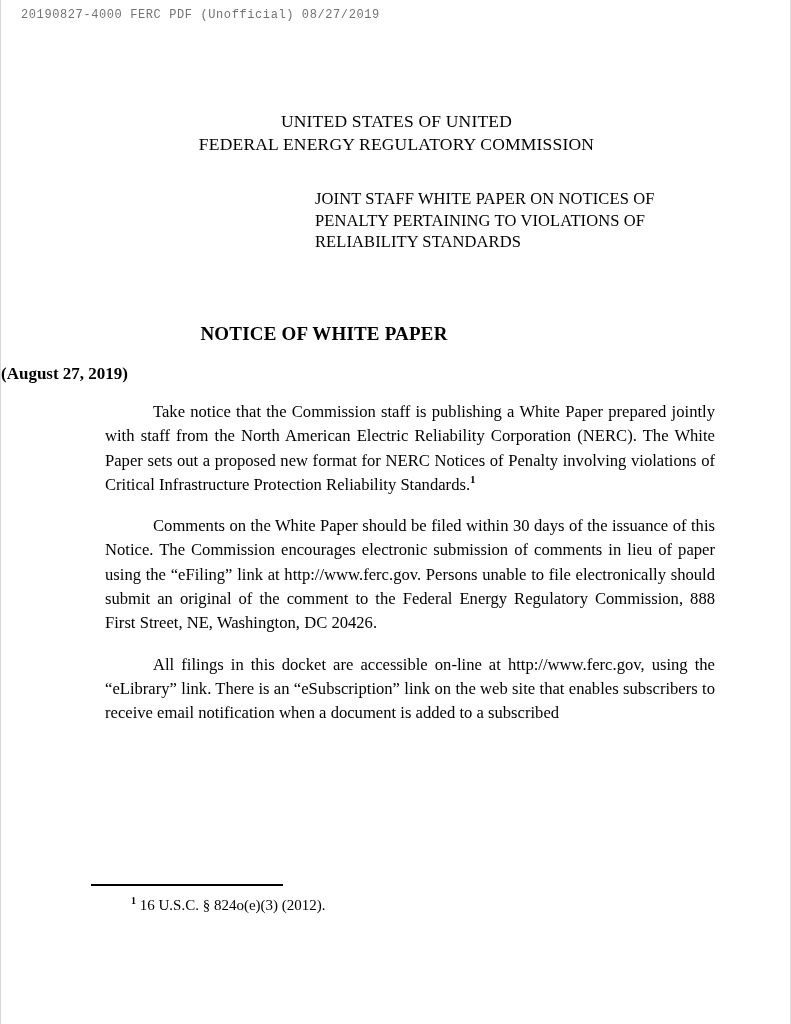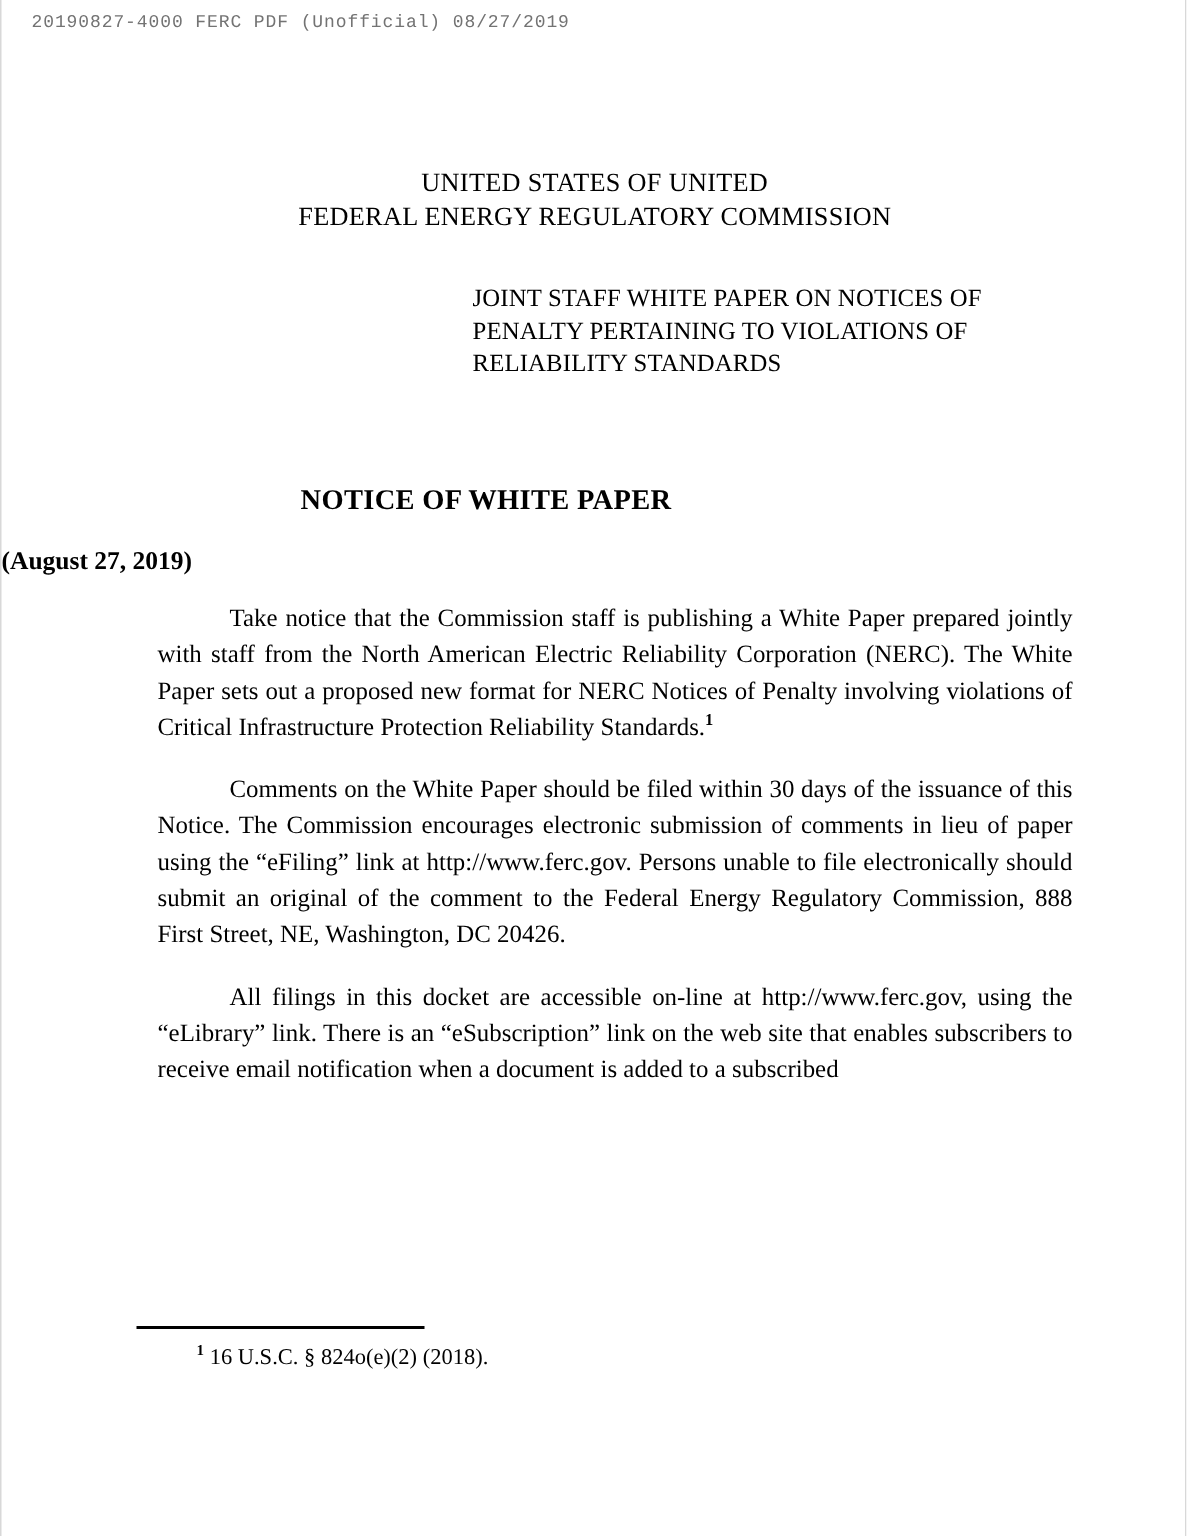--- a/index.html
+++ b/index.html
@@ -170,15 +170,15 @@
 
 
     <p class="para">Comments on the White Paper should be filed within 30 days of the issuance of this Notice.  The Commission encourages electronic submission of comments in lieu of paper using the “eFiling” link at http://www.ferc.gov.  Persons unable to file electronically should submit an original of the comment to the Federal Energy Regulatory Commission, 888 First Street, NE, Washington, DC 20426.</p>
 
     <p class="para last">All filings in this docket are accessible on-line at http://www.ferc.gov, using the “eLibrary” link.  There is an “eSubscription” link on the web site that enables subscribers to receive email notification when a document is added to a subscribed</p>
 
   </div>
 
   <div class="footnote-rule"></div>
 
-  <div class="footnote"><sup>1</sup><span> 16 U.S.C. § 824o(e)(2) (2018).</span></div>
+  <div class="footnote"><sup>1</sup><span> 16 U.S.C. § 824o(e)(3) (2012).</span></div>
 
 </div>
 
 </body></html>

